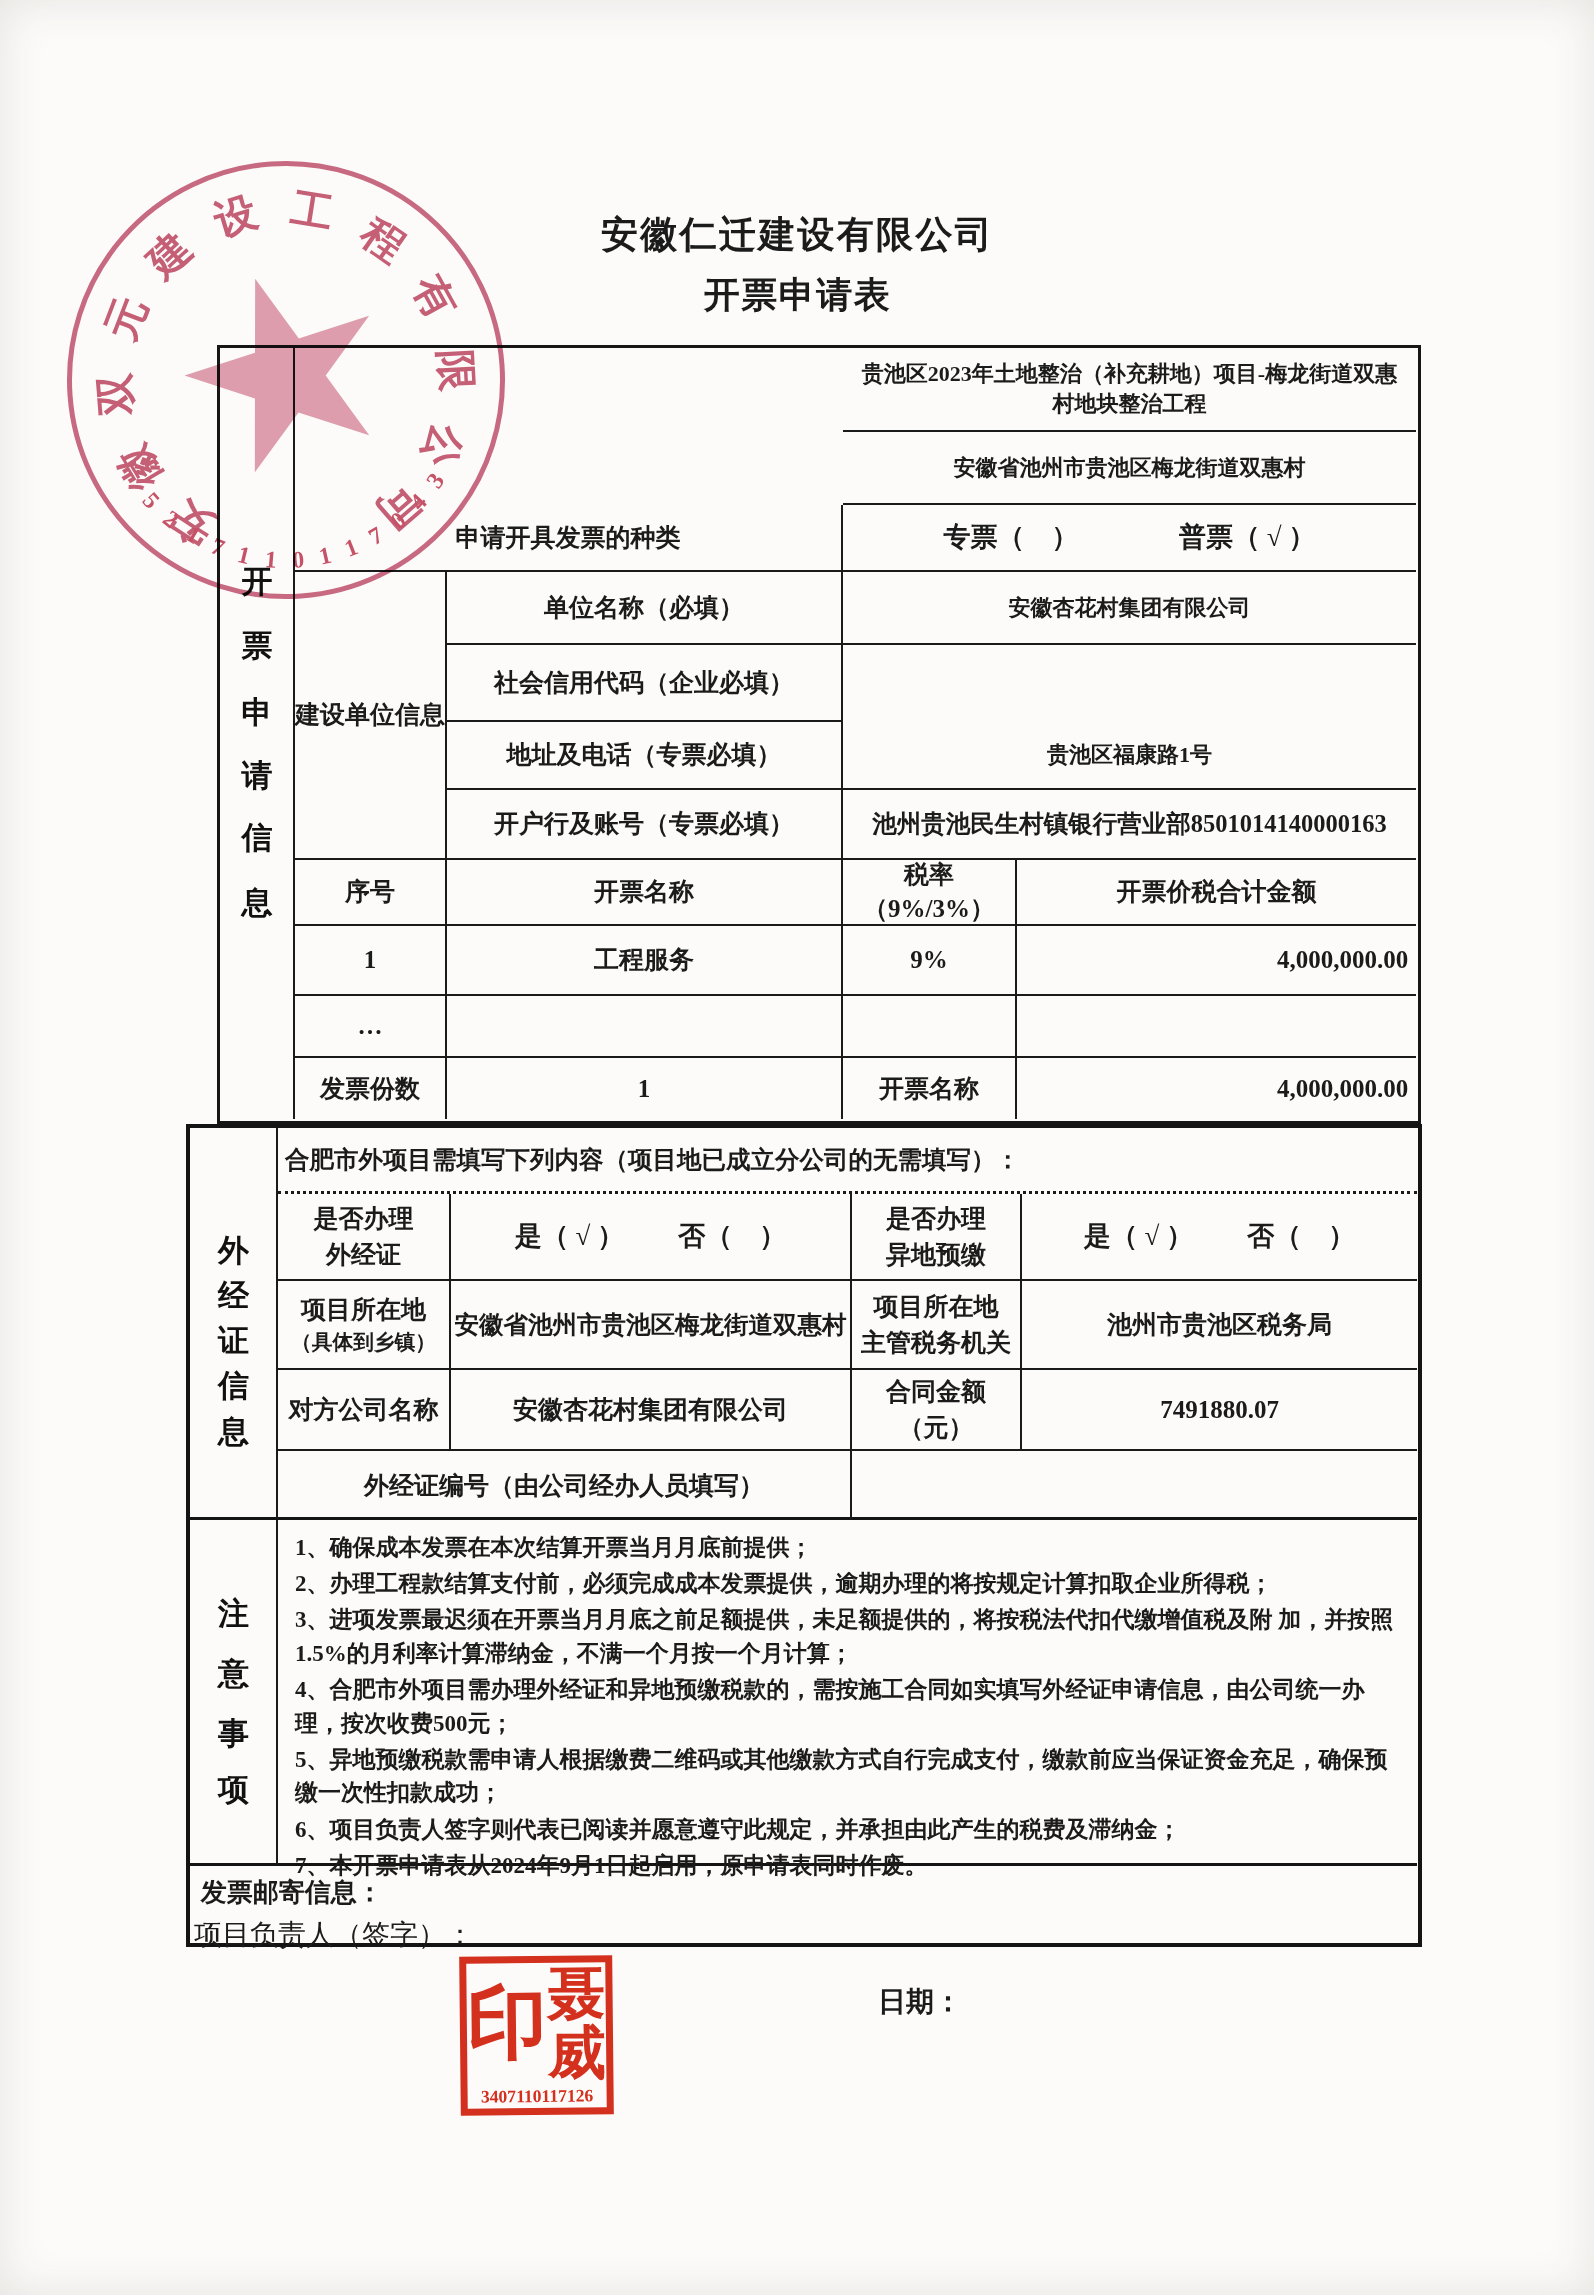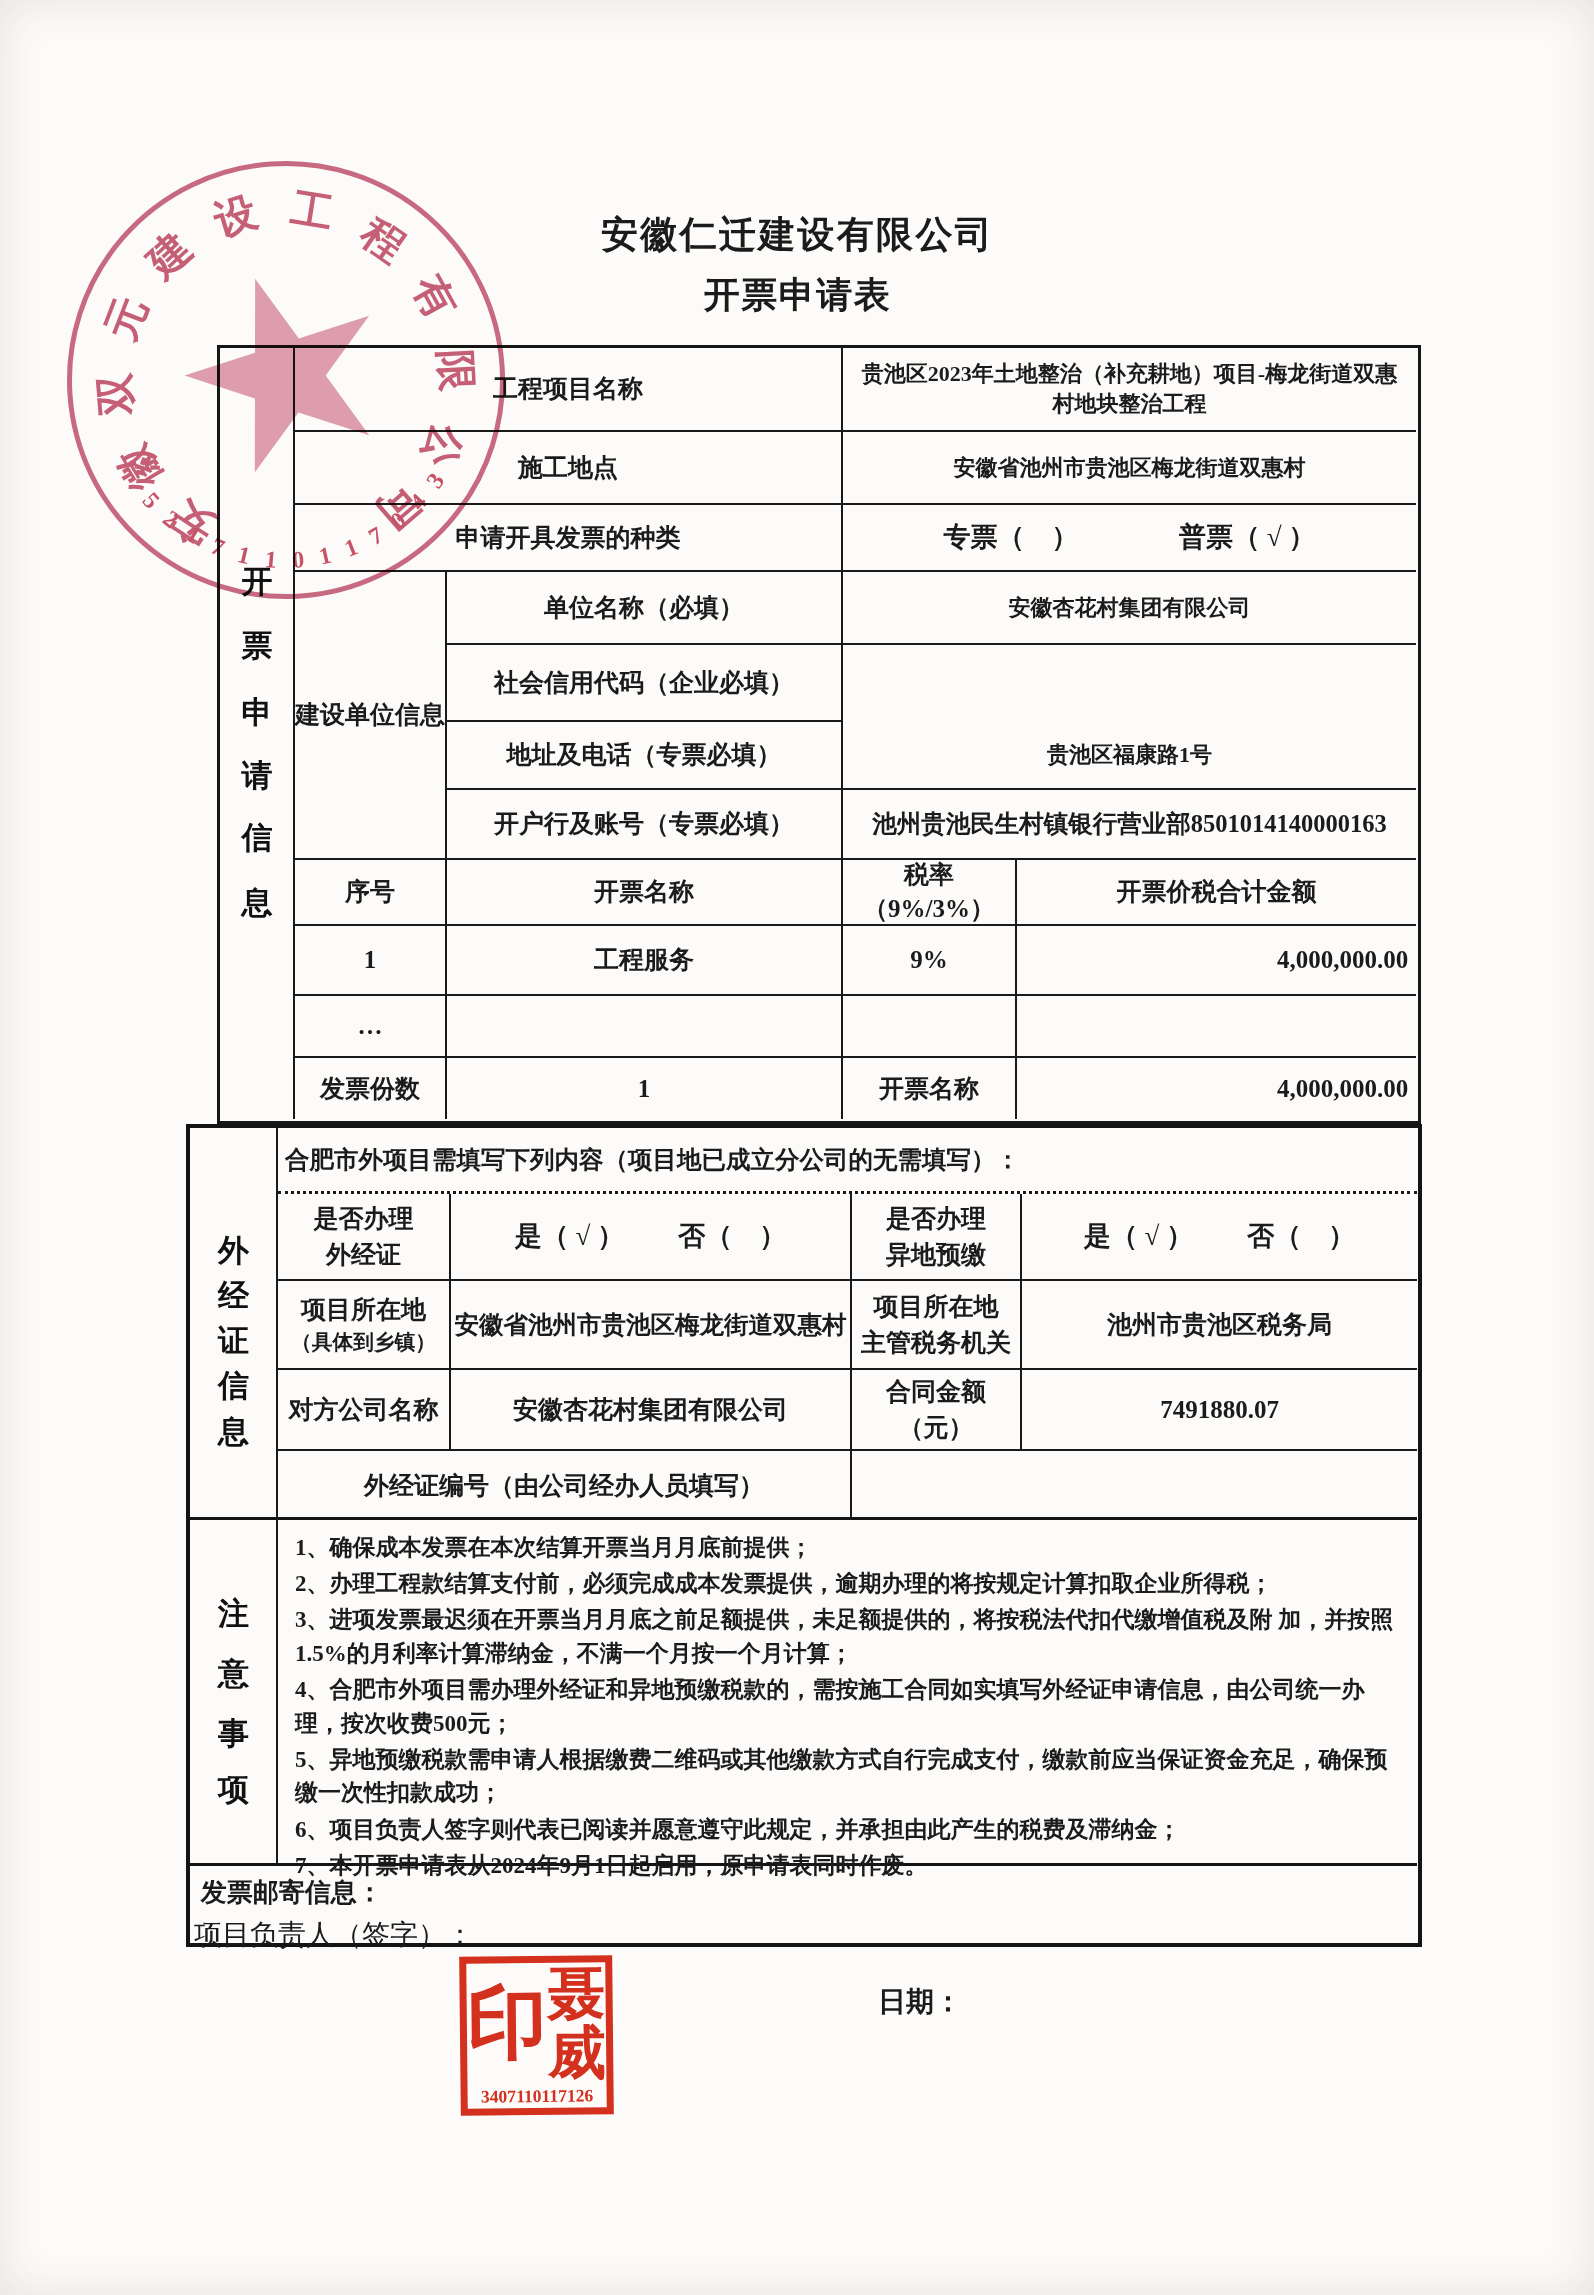--- a/index.html
+++ b/index.html
@@ -102,24 +102,22 @@
 
   <div class="title">
     <div class="l1">安徽仁迁建设有限公司</div>
     <div class="l2">开票申请表</div>
   </div>
 
   <div class="t1">
     <div class="cell eb" style="grid-area:1/1/12/2">
       <span class="vtext ls1">开票申请信息</span>
     </div>
-    <div class="cell" style="grid-area:1/2/2/4">工程项目名称</div>
     <div class="cell er val" style="grid-area:1/4/2/6">贵池区2023年土地整治（补充耕地）项目-梅龙街道双惠村地块整治工程</div>
 
-    <div class="cell" style="grid-area:2/2/3/4">施工地点</div>
     <div class="cell er val" style="grid-area:2/4/3/6">安徽省池州市贵池区梅龙街道双惠村</div>
 
     <div class="cell" style="grid-area:3/2/4/4">申请开具发票的种类</div>
     <div class="cell er typecell" style="grid-area:3/4/4/6">
       <span>专票（　）</span>
       <span>普票（ √ ）</span>
     </div>
 
     <div class="cell" style="grid-area:4/2/8/3">建设单位信息</div>
     <div class="cell" style="grid-area:4/3/5/4">单位名称（必填）</div>

